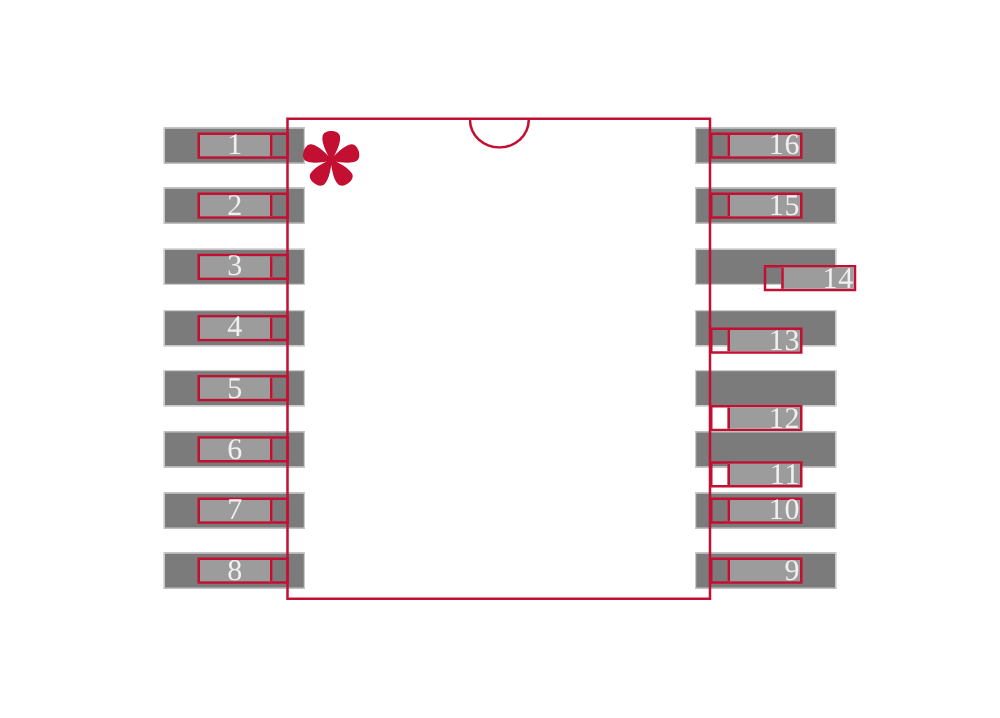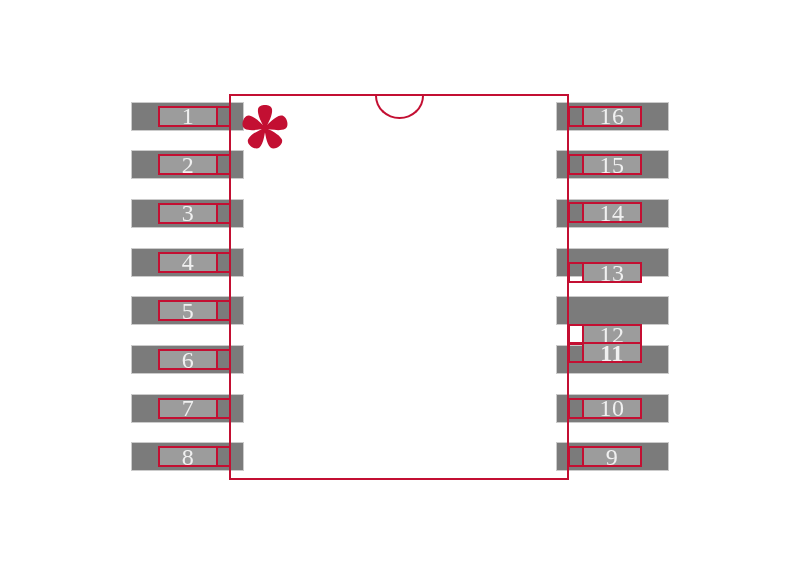--- a/index.html
+++ b/index.html
@@ -23,21 +23,21 @@
   }
   .pin-outline.left  { left:158px; width:73px; }
   .pin-outline.right { left:568px; width:74px; }
   .pin-fill {
     position:absolute; top:0; bottom:0; width:58px;
     background:var(--fillGray,#9C9C9C);
     box-sizing:border-box;
     display:flex; align-items:center; justify-content:center;
   }
   .pin-outline.left  .pin-fill { left:0;  border-right:2px solid var(--red,#C30F32); }
-  .pin-outline.right .pin-fill { right:0; border-left:2px solid var(--red,#C30F32); }
+  .pin-outline.right .pin-fill { right:0; border-left:2px solid var(--red,#C30F32);justify-content:flex-end; }
   .pin-num {
     color:var(--numWhite,#F0F0F0);
     font-size:24px; line-height:1; letter-spacing:0.5px;
     font-family:"Liberation Serif", serif;
   }
   .body-outline {
     position:absolute; left:229px; top:94px; width:340px; height:386px;
     border:2px solid var(--red,#C30F32);
     box-sizing:border-box;
   }
@@ -111,39 +111,39 @@
           <span class="pin-num">16</span>
         </div>
       </div>
       <div class="pad right" style="top: 150.214px;"></div>
       <div class="pin-outline right" style="top: 154.214px;">
         <div class="pin-fill">
           <span class="pin-num">15</span>
         </div>
       </div>
       <div class="pad right" style="top: 198.928px;"></div>
-      <div class="pin-outline right" style="top: 202px;">
+      <div class="pin-outline right" style="top: 212px; margin-left: 43px;">
         <div class="pin-fill">
           <span class="pin-num">14</span>
         </div>
       </div>
       <div class="pad right" style="top: 247.642px;"></div>
       <div class="pin-outline right" style="top: 262px;">
         <div class="pin-fill">
           <span class="pin-num">13</span>
         </div>
       </div>
       <div class="pad right" style="top: 296.356px;"></div>
       <div class="pin-outline right" style="top: 300.356px; margin-top: 24px;">
         <div class="pin-fill">
           <span class="pin-num">12</span>
         </div>
       </div>
       <div class="pad right" style="top: 345.07px;"></div>
-      <div class="pin-outline right" style="top: 342px; font-weight: bold;">
+      <div class="pin-outline right" style="top: 369px;">
         <div class="pin-fill">
           <span class="pin-num">11</span>
         </div>
       </div>
       <div class="pad right" style="top: 393.784px;"></div>
       <div class="pin-outline right" style="top: 397.784px;">
         <div class="pin-fill">
           <span class="pin-num">10</span>
         </div>
       </div>

